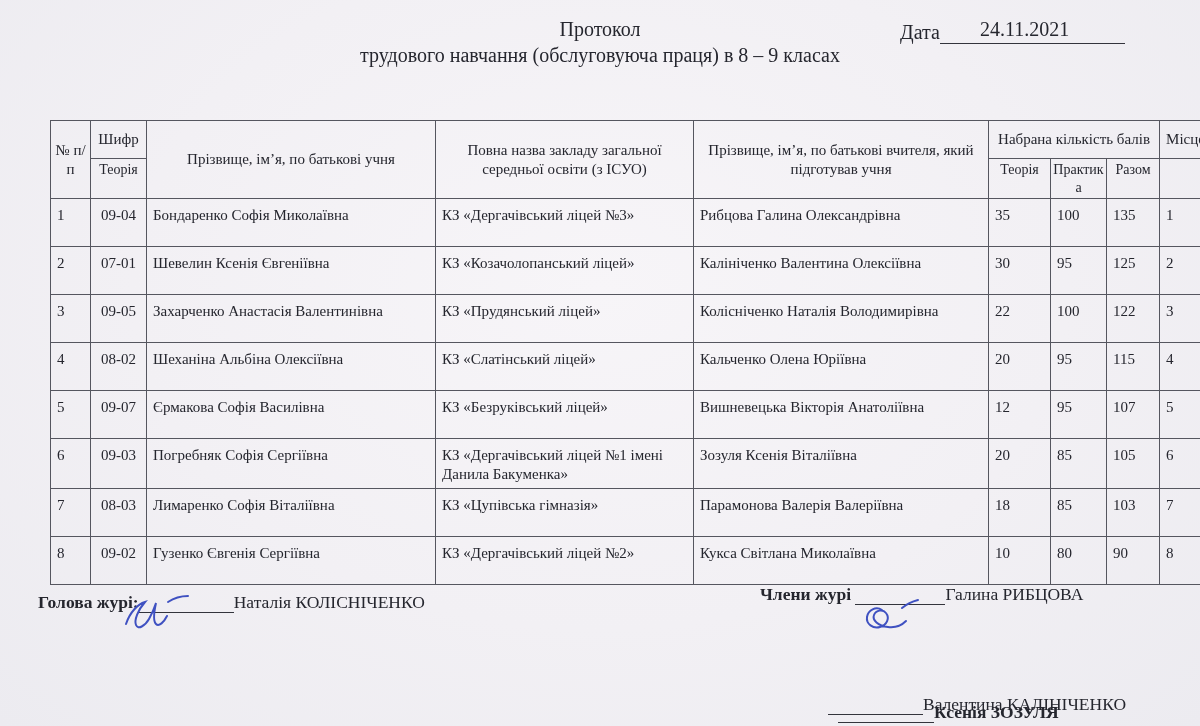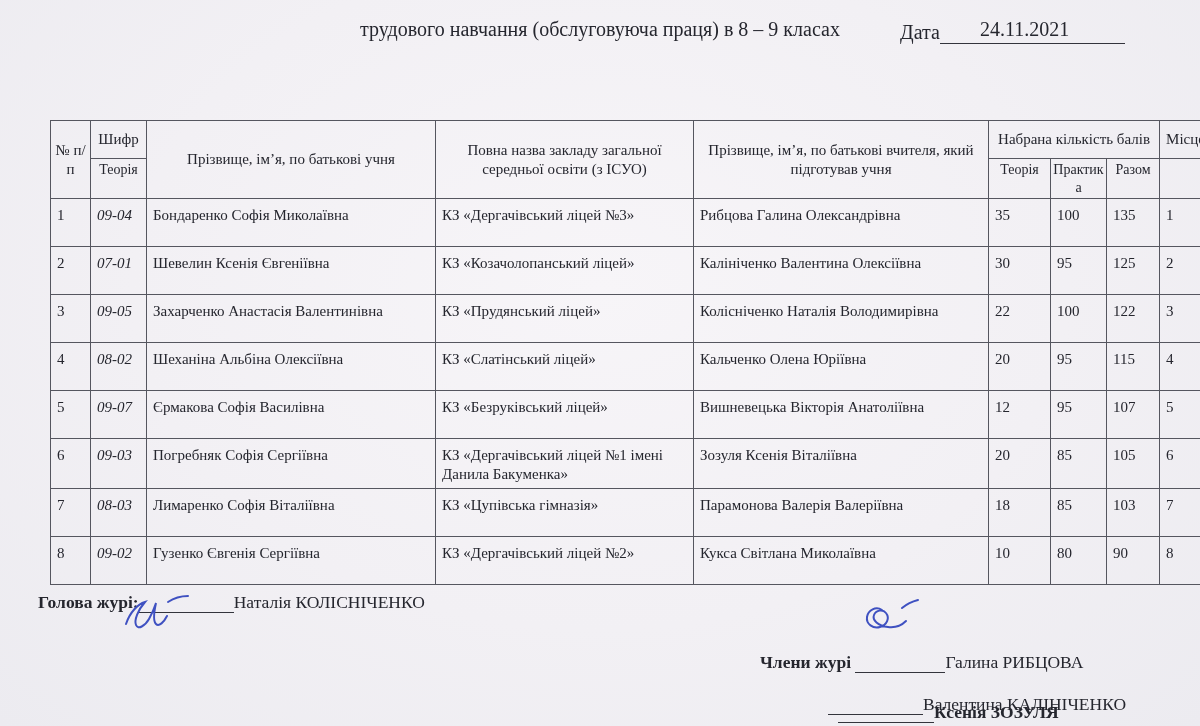--- a/index.html
+++ b/index.html
@@ -73,32 +73,32 @@
     padding: 2px 2px;
     vertical-align: top;
   }
   th.th-points-practice-label, td.c-practice { word-break: break-all; }
   table.results td {
     height: 48px;
     padding: 7px 6px 4px 6px;
     line-height: 1.28;
   }
   td.c-num   { text-align: left; padding-left: 6px; }
-  td.c-cipher{ text-align: left; font-style: italic; }
+  td.c-cipher{ text-align: center; }
   td.c-student, td.c-school, td.c-teacher { text-align: left; padding-left: 10px; }
   td.c-theory, td.c-practice, td.c-total, td.c-place { }
 
   
   .footer-line {
     position: absolute;
     font-size: 17.5px;
     white-space: nowrap;
   }
   .fl-head { left: 38px; top: 592px; font-family: Liberation Serif, serif; }
-  .fl-m1   { left: 760px; top: 652px; }
+  .fl-m1   { left: 760px; top: 584px; }
   .fl-m2   { left: 828px; top: 678px; margin-top: 16px; }
   .fl-m3   { left: 838px; top: 702px; font-weight: bold; }
   .bold { font-weight: bold; }
   .sig-line {
     display: inline-block;
     border-bottom: 1.2px solid #33343c;
     height: 20px;
     vertical-align: bottom;
   }
   .w95 { width: 95px; }
@@ -107,20 +107,21 @@
   .sig-svg { position: absolute; pointer-events: none; }
   .sig1 { left: 118px; top: 592px; }
   .sig2 { left: 858px; top: 596px; }
 </style>
 </head>
 <body>
 
 <div class="page">
 
   <div class="title-block">
+    <div>Протокол</div>
     <div>трудового навчання (обслуговуюча праця) в 8 – 9 класах</div>
   </div>
 
   <div class="date-block"><span>Дата</span><span class="date-lead"></span><span class="date-value">24.11.2021</span><span class="date-tail"></span></div>
 
   <table class="results">
     <colgroup>
       <col style="width:40px">
         <col style="width:56px">
         <col style="width:289px">

